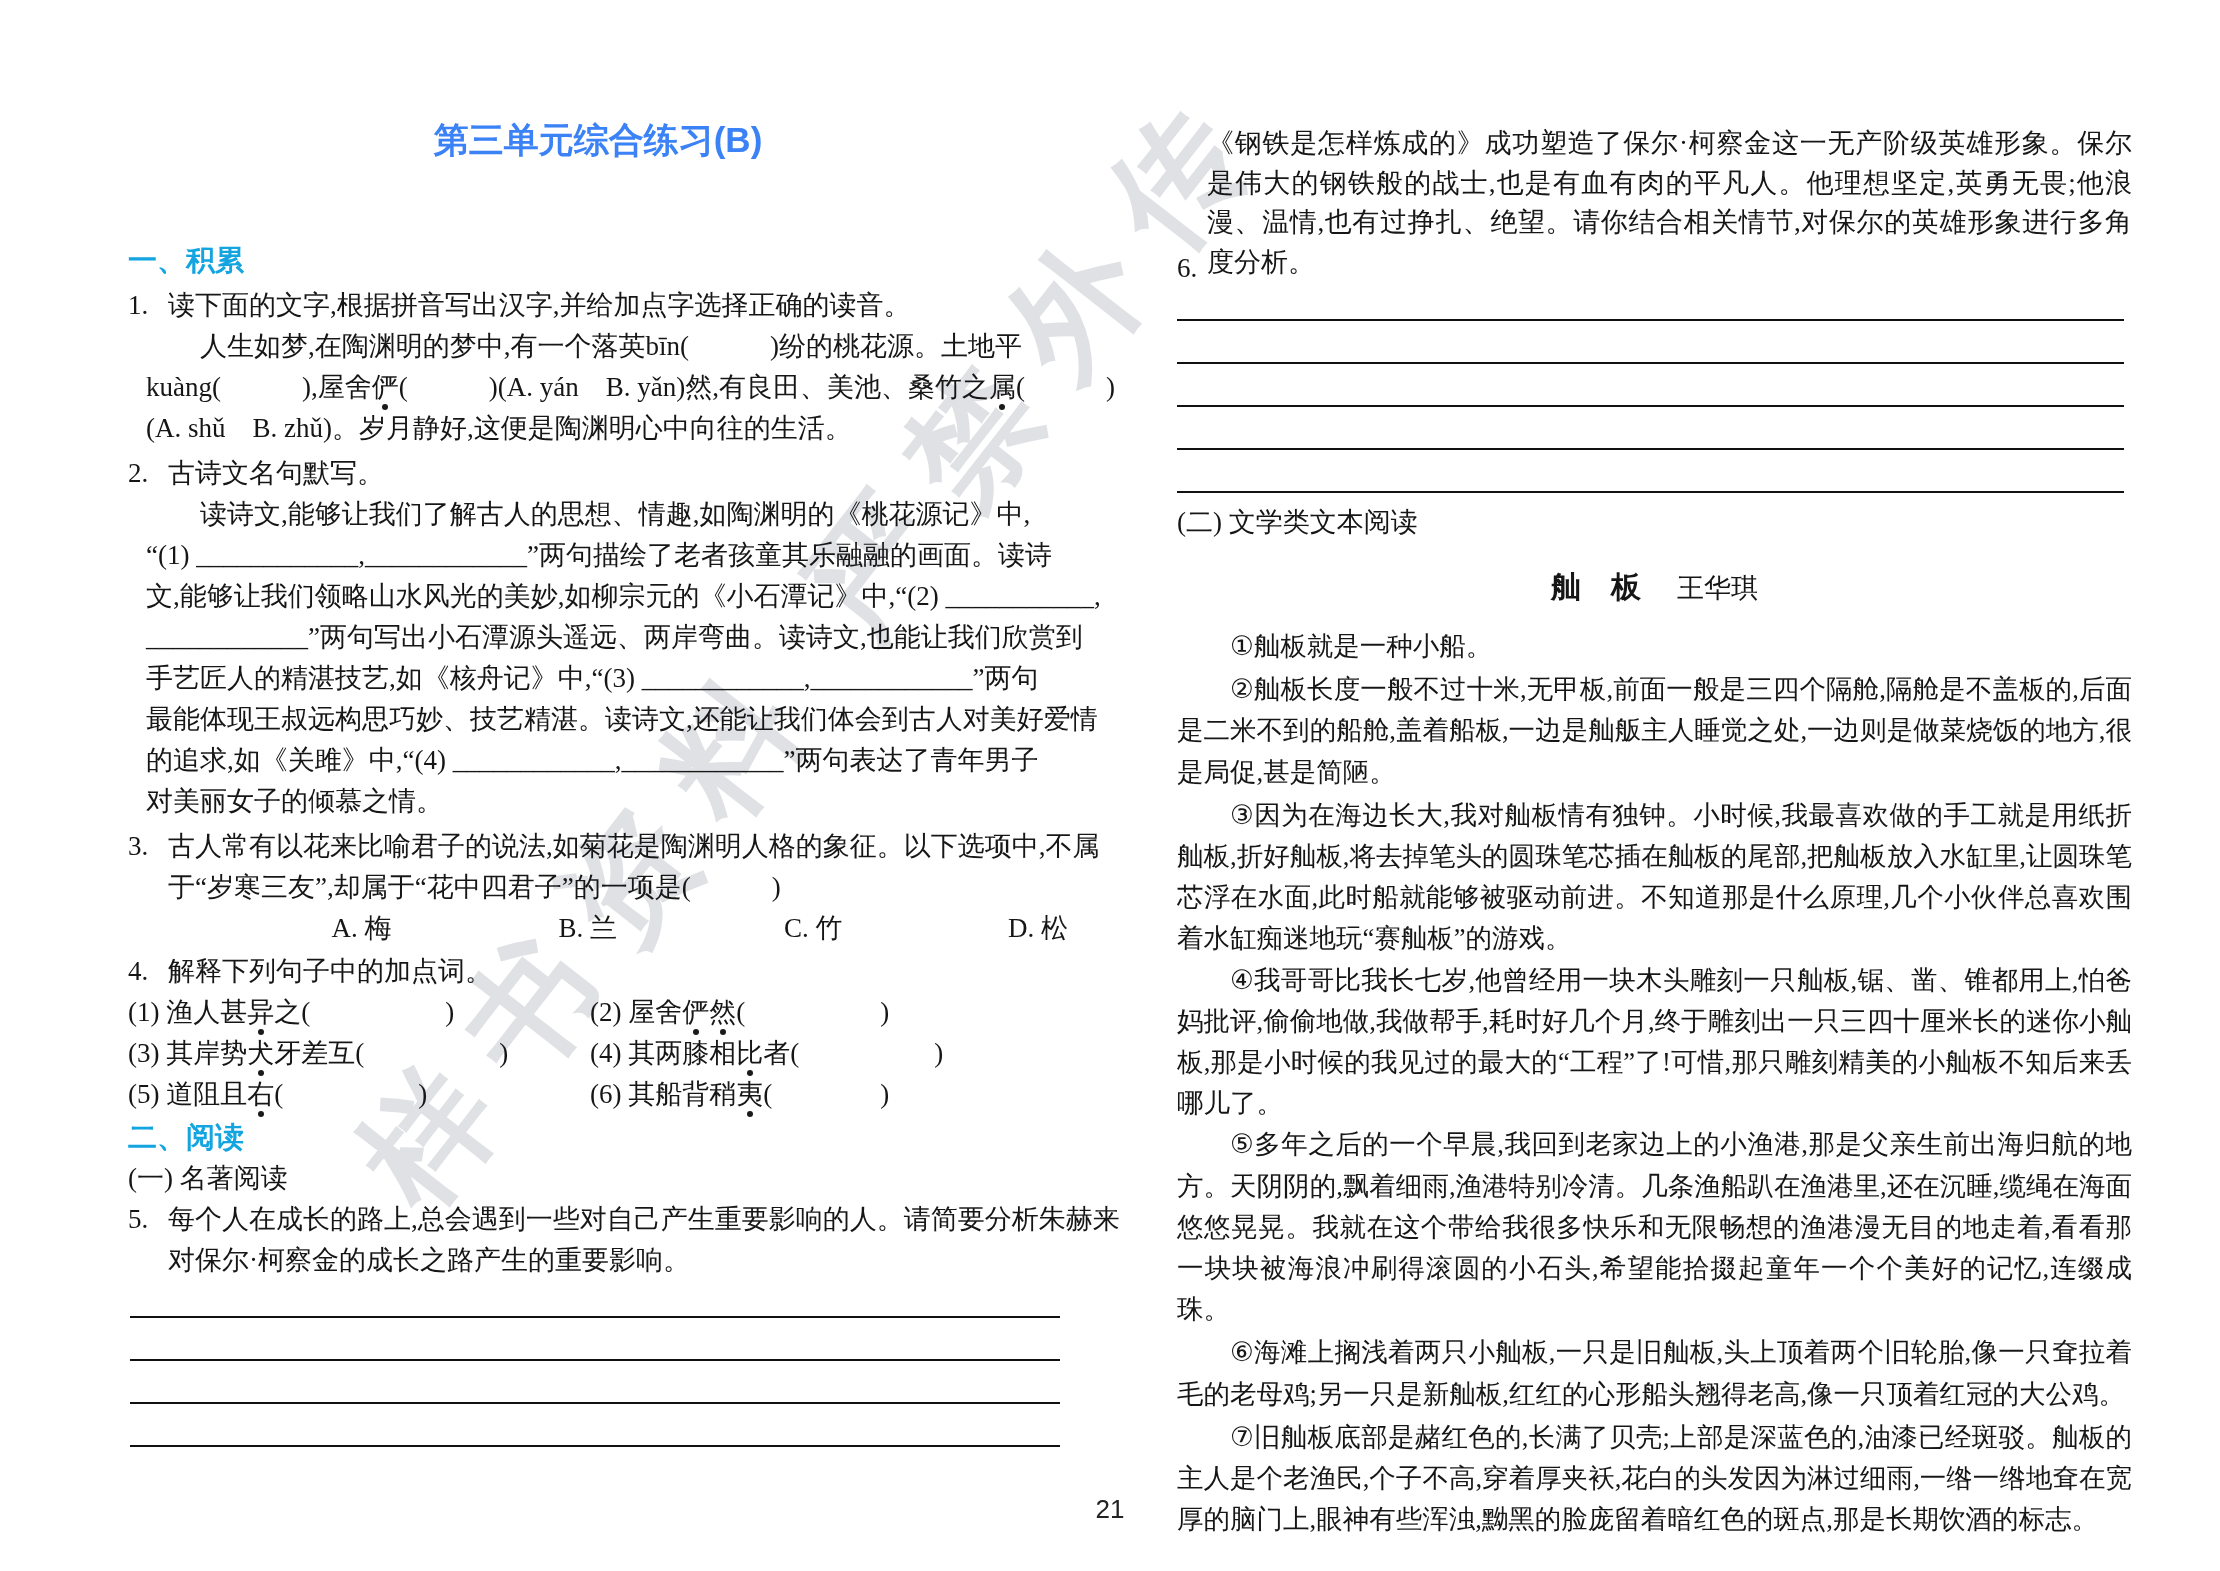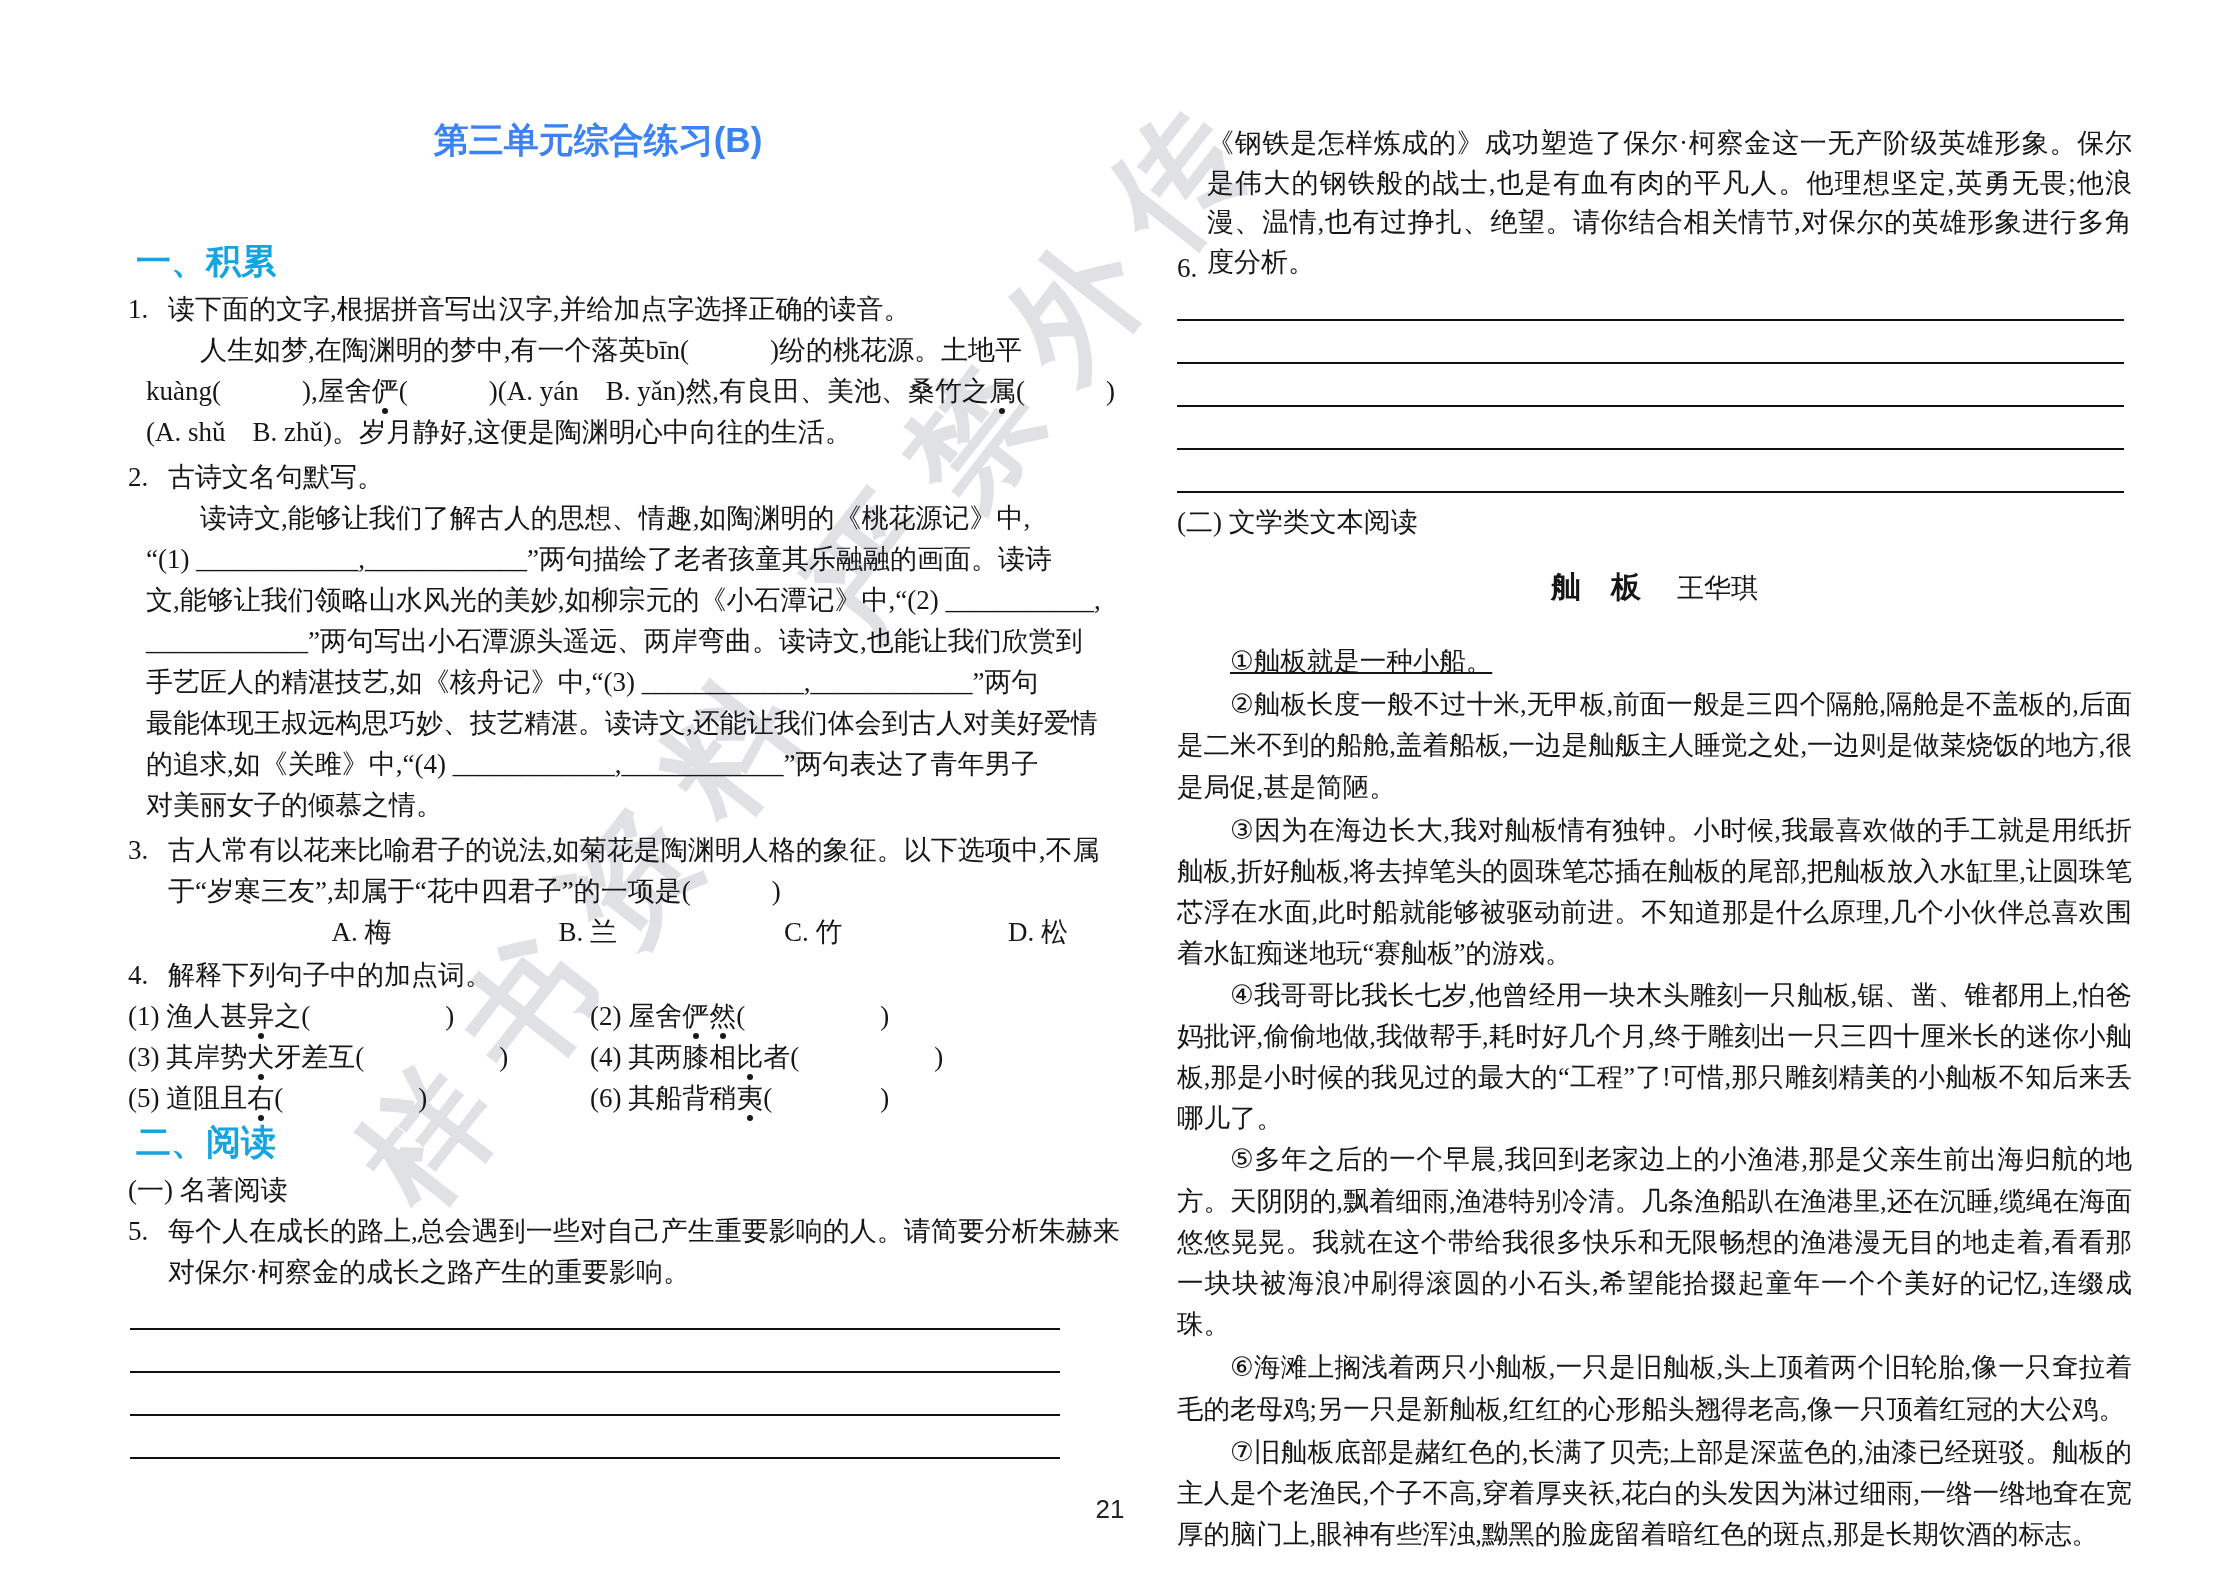--- a/index.html
+++ b/index.html
@@ -18,21 +18,21 @@
   .col{position:absolute;top:0;z-index:1;}
   .col-left{left:128px;width:940px;}
   .col-right{left:1177px;width:955px;}
 
   .title{
     margin:116px 0 0 0;height:48px;line-height:48px;text-align:center;
     font-size:35px;font-weight:bold;color:#3b82f6;
     font-family:"Liberation Sans","DejaVu Sans",sans-serif;
   }
   .sec{
-    margin:8px;height:41px;line-height:41px;font-size:35px;font-weight:bold;color:#14a5e0;
+    margin:0;height:41px;line-height:41px;font-size:29px;font-weight:bold;color:#14a5e0;
     font-family:"Liberation Sans","DejaVu Sans",sans-serif;
   }
   #sec-accumulate{margin-top:76px;}
   #sec-reading{margin-top:2px;}
 
   .line,.stem,.qnum,.sub,.opts{font-size:27px;height:41px;line-height:41px;}
   .line,.stem{white-space:nowrap;}
   .q{position:relative;padding-left:40px;}
   .qnum{position:absolute;left:0;top:0;}
   .q6 .qnum{top:124px;}
@@ -52,21 +52,21 @@
   .answers-r .ansline{height:41px;border-bottom:2px solid #111;}
   .answers-r .ansline:first-child{height:37px;}
 
   .q6{margin-top:0;padding-left:30px;}
   .q6 .qtext{margin:124px 0 0 0;font-size:27px;line-height:39.5px;text-align:justify;}
   #sub-literary{margin-top:9px;}
   .rtitle{margin-top:23px;height:42px;line-height:42px;text-align:center;}
   .rt{font-weight:bold;font-size:30px;font-family:Liberation Serif, serif;}
   .ra{font-size:27px;margin-left:36px;}
   .rp{margin:2px 0 0 0;font-size:26.5px;line-height:41.2px;text-align:justify;text-indent:53px;}
-  #rp-0{margin-top:33px;text-decoration:underline;}
+  #rp-0{margin-top:18px;}
   #rp-3,#rp-4{margin-top:0;}
 
   .jd{position:relative;}
   .jd::after{
     content:"";position:absolute;left:50%;bottom:-8px;transform:translateX(-50%);
     width:6px;height:6px;border-radius:50%;background:#1a1a1a;
   }
   .pagenum{
     position:absolute;left:0;right:0;top:1482px;z-index:1;text-align:center;
     font-size:26px;font-family:"Liberation Sans","DejaVu Sans",sans-serif;color:#222;margin-top:12px;

